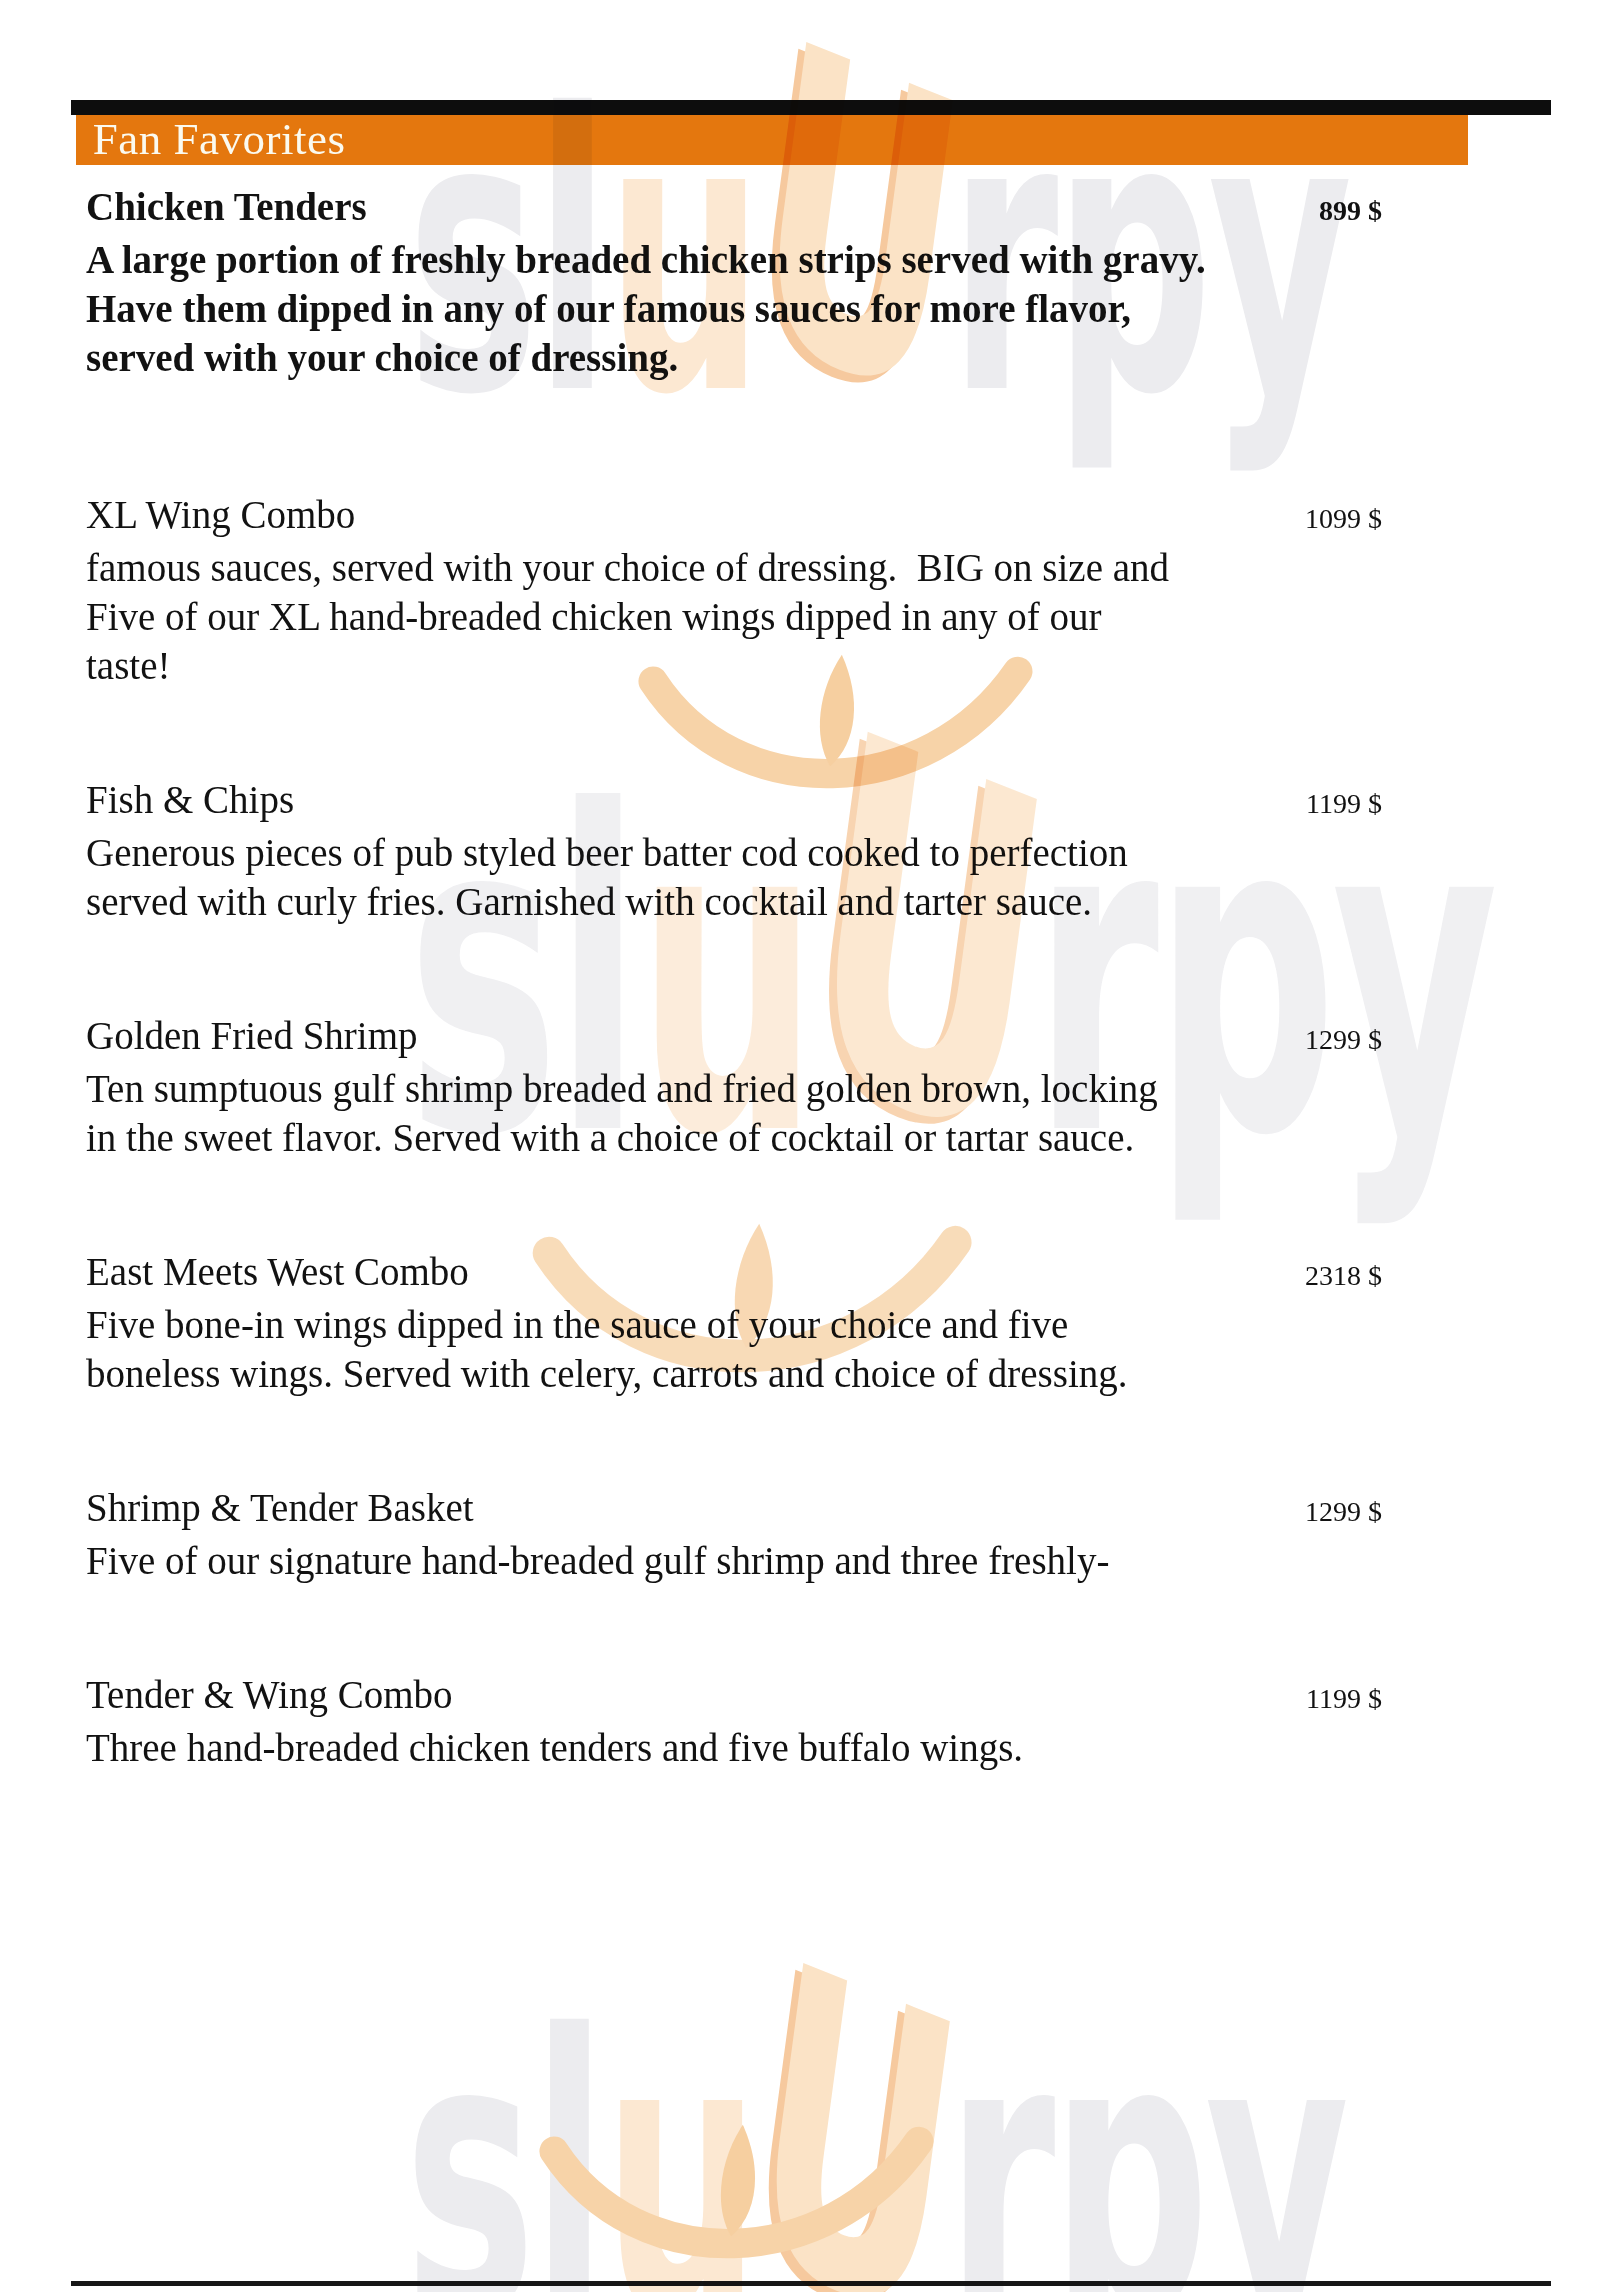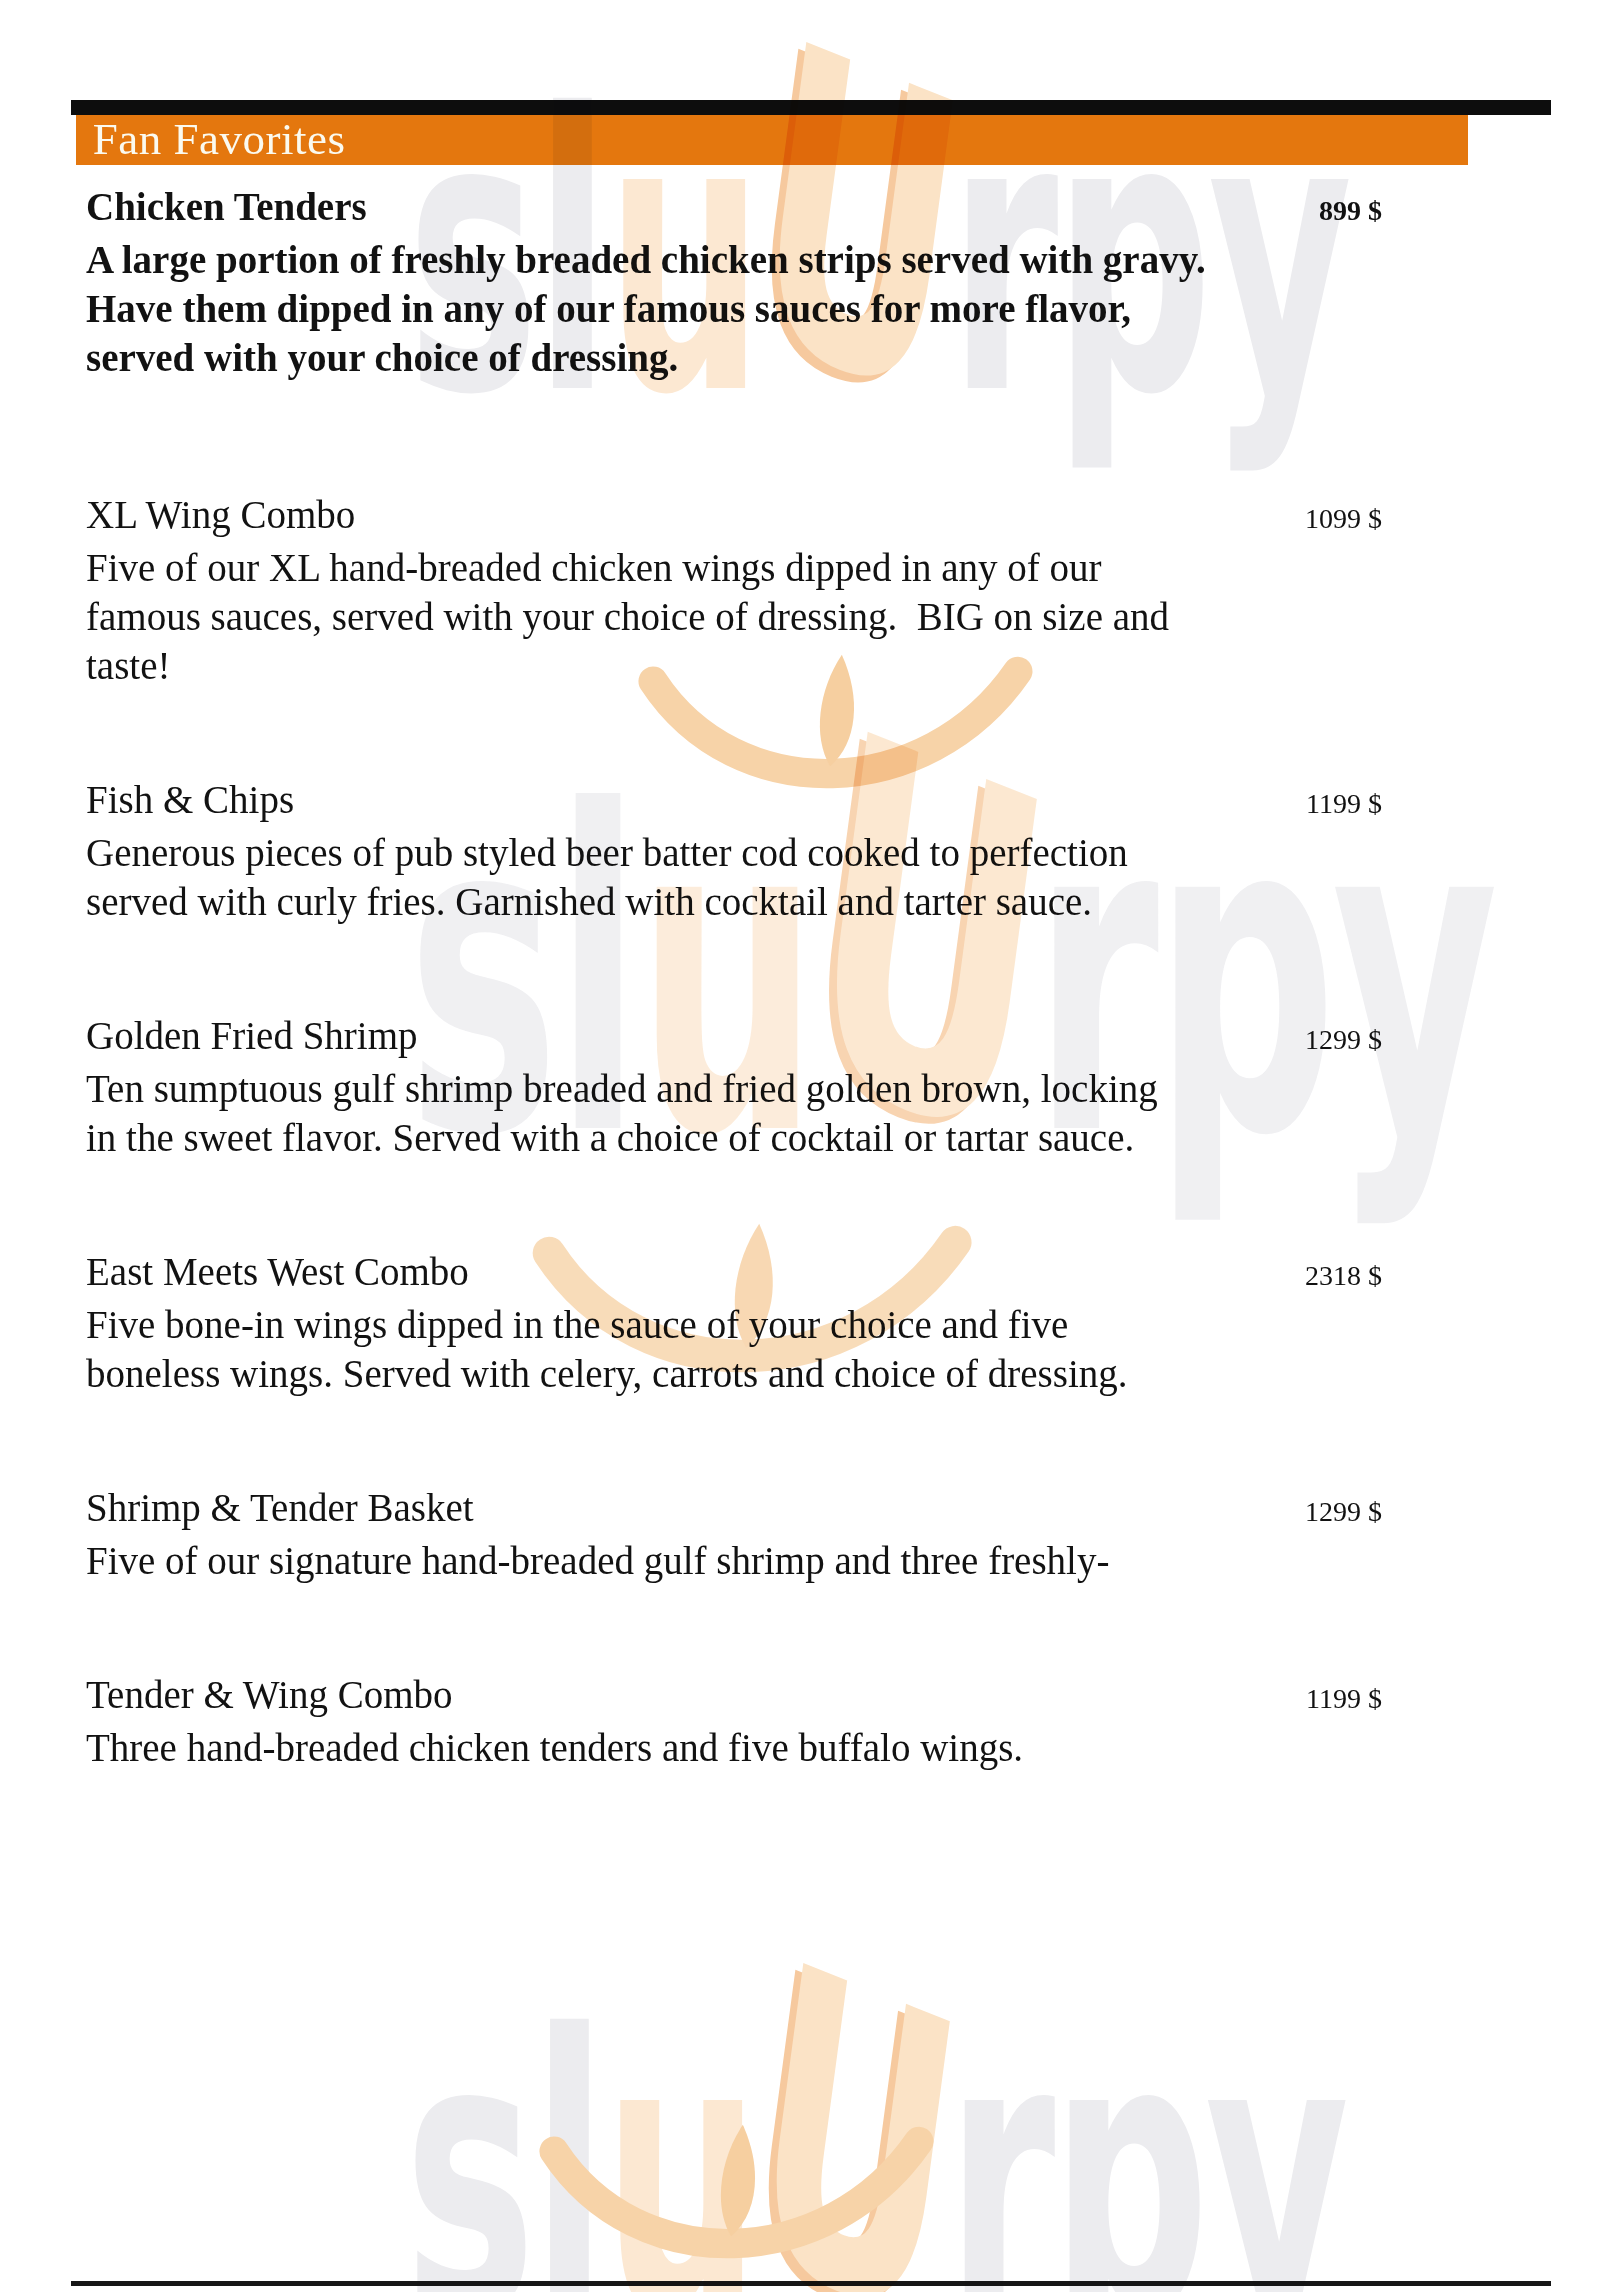--- a/index.html
+++ b/index.html
@@ -79,21 +79,21 @@
       <div class="item-price">899 $</div>
     </div>
     <div class="item-desc"><div class="line">A large portion of freshly breaded chicken strips served with gravy.</div><div class="line">Have them dipped in any of our famous sauces for more flavor,</div><div class="line">served with your choice of dressing.</div></div>
   </div>
 
   <div class="item">
     <div class="title-row">
       <div class="item-name">XL Wing Combo</div>
       <div class="item-price">1099 $</div>
     </div>
-    <div class="item-desc"><div class="line">Five of our XL hand-breaded chicken wings dipped in any of our</div><div class="line">famous sauces, served with your choice of dressing.  BIG on size and</div><div class="line">taste!</div></div>
+    <div class="item-desc"><div class="line">famous sauces, served with your choice of dressing.  BIG on size and</div><div class="line">Five of our XL hand-breaded chicken wings dipped in any of our</div><div class="line">taste!</div></div>
   </div>
 
   <div class="item">
     <div class="title-row">
       <div class="item-name">Fish &amp; Chips</div>
       <div class="item-price">1199 $</div>
     </div>
     <div class="item-desc"><div class="line">Generous pieces of pub styled beer batter cod cooked to perfection</div><div class="line">served with curly fries. Garnished with cocktail and tarter sauce.</div></div>
   </div>
 

